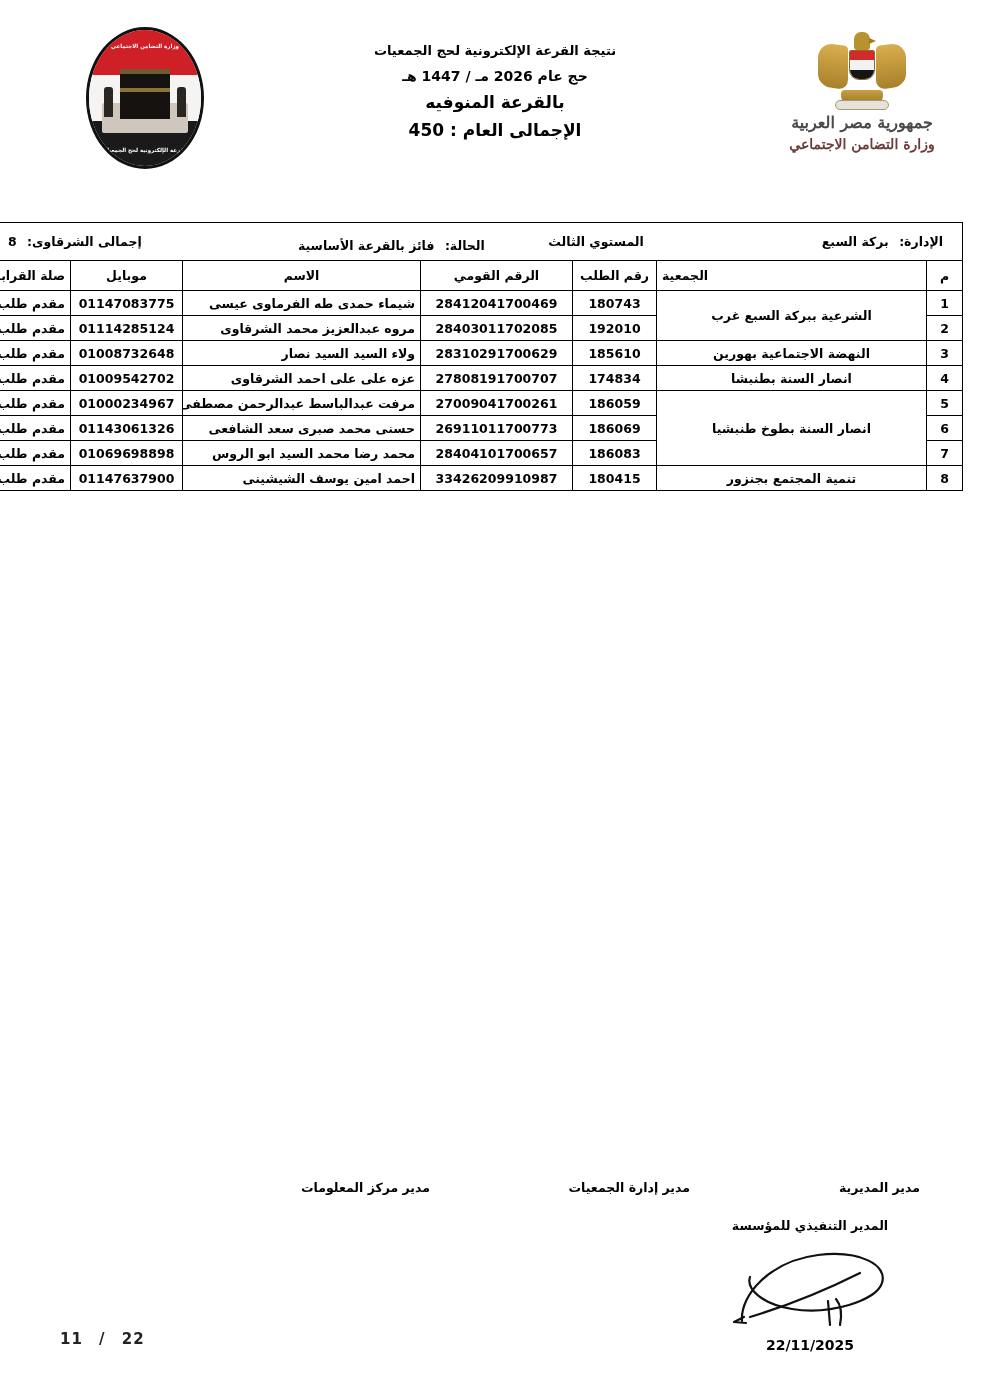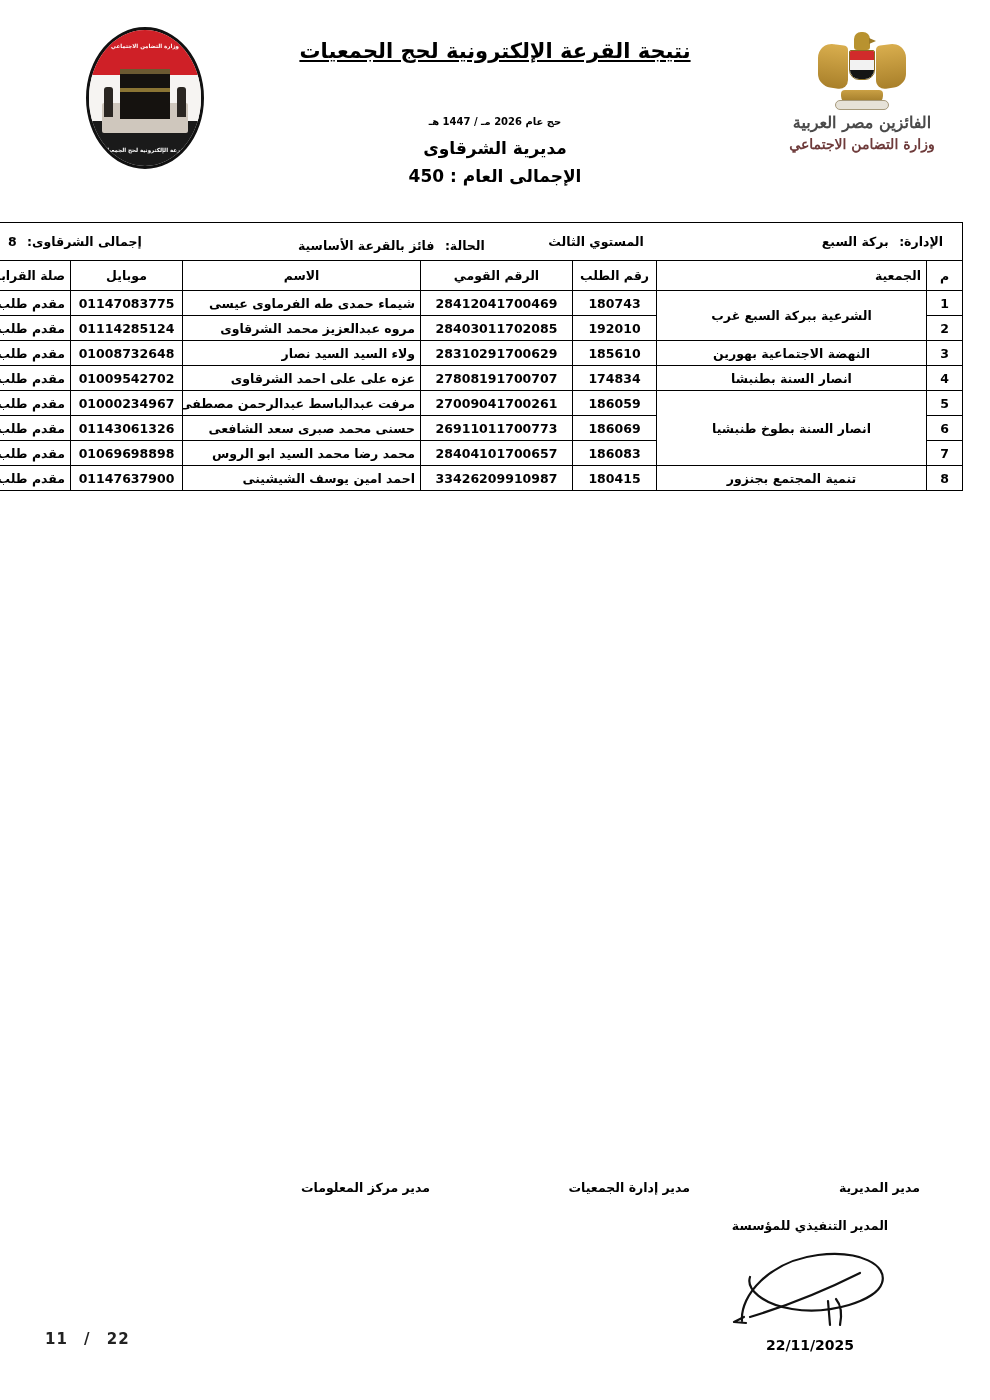--- a/index.html
+++ b/index.html
@@ -91,22 +91,22 @@
     position: absolute;
     left: 0; right: 0; top: 38px;
     text-align: center;
     direction: rtl;
   }
   .title-block .line {
     font-family: "DejaVu Sans", "Liberation Sans", sans-serif;
     font-weight: bold;
     color: #000;
   }
-  .title-main   { font-size: 21px; line-height: 26px; text-decoration: underline; }
-  .title-year   { font-size: 10px; line-height: 24px; margin-top: 46px; }
+  .title-main   { font-size: 13px; line-height: 26px; }
+  .title-year   { font-size: 14px; line-height: 24px; }
   .title-dir    { font-size: 17px; line-height: 28px; }
   .title-total  { font-size: 17px; line-height: 28px; }
 
   
   .gov-logo {
     position: absolute;
     right: 28px; top: 30px;
     width: 200px; height: 148px;
     text-align: center;
     direction: rtl;
@@ -220,21 +220,21 @@
   .info-status { width: 27%; margin-top: 8px; }
   .info-total  { width: 24%; text-align: left; }
   .info-bar .lbl { margin-left: 6px; }
 
   
   .head-row th {
     height: 30px;
     text-align: center;
     font-size: 12.5px;
   }
-  .head-row th.c-assoc { text-align: right; }
+  .head-row th.c-assoc { text-align: left; }
 
   
   .result tbody td { height: 25px; }
   td.c-idx   { text-align: center; }
   td.c-assoc { text-align: center; }
   td.c-req   { text-align: center; }
   td.c-nid   { text-align: center; }
   td.c-name  { text-align: right; padding-right: 8px; }
   td.c-mob   { text-align: center; font-family: "DejaVu Sans", "Liberation Sans", sans-serif; }
   td.c-rel   { text-align: center; }
@@ -288,21 +288,21 @@
   .exec-date {
     margin-top: 4px;
     font-size: 14px;
     font-weight: bold;
     direction: ltr;
     text-align: center;
   }
 
   .page-num {
     position: absolute;
-    left: 45px; bottom: 52px;
+    left: 60px; bottom: 52px;
     direction: ltr;
     font-size: 15px;
     font-weight: bold;
     color: #222;
     letter-spacing: 1px;
   }
   .page-num .sep { margin: 0 10px; }
 </style>
 </head>
 <body>
@@ -321,38 +321,38 @@
         <div class="minaret-r"></div>
         <div class="kaaba"></div>
       </div>
       <div class="arc-bottom">القرعة الإلكترونية لحج الجمعيات</div>
     </div>
   </div>
 
   <div class="title-block">
     <div class="line title-main">نتيجة القرعة الإلكترونية لحج الجمعيات</div>
     <div class="line title-year">حج عام 2026 مـ / 1447 هـ</div>
-    <div class="line title-dir">مديرية الشرقاوى</div>
+    <div class="line title-dir">بالقرعة المنوفيه</div>
     <div class="line title-total">الإجمالى العام :  450</div>
   </div>
 
   <div class="gov-logo">
     <div class="eagle">
       <div class="wing-l"></div>
       <div class="wing-r"></div>
       <div class="head"></div>
       <div class="shield">
         <i class="s-red"></i>
         <i class="s-white"></i>
         <i class="s-black"></i>
       </div>
       <div class="tail"></div>
       <div class="scroll"></div>
     </div>
-    <div class="gov-line1">الفائزين مصر العربية</div>
+    <div class="gov-line1">جمهورية مصر العربية</div>
     <div class="gov-line2">وزارة التضامن الاجتماعي</div>
   </div>
 </div>
 
 <div class="table-wrap">
   <table class="result">
     <colgroup>
       <col class="w-idx">
       <col class="w-assoc">
       <col class="w-req">

